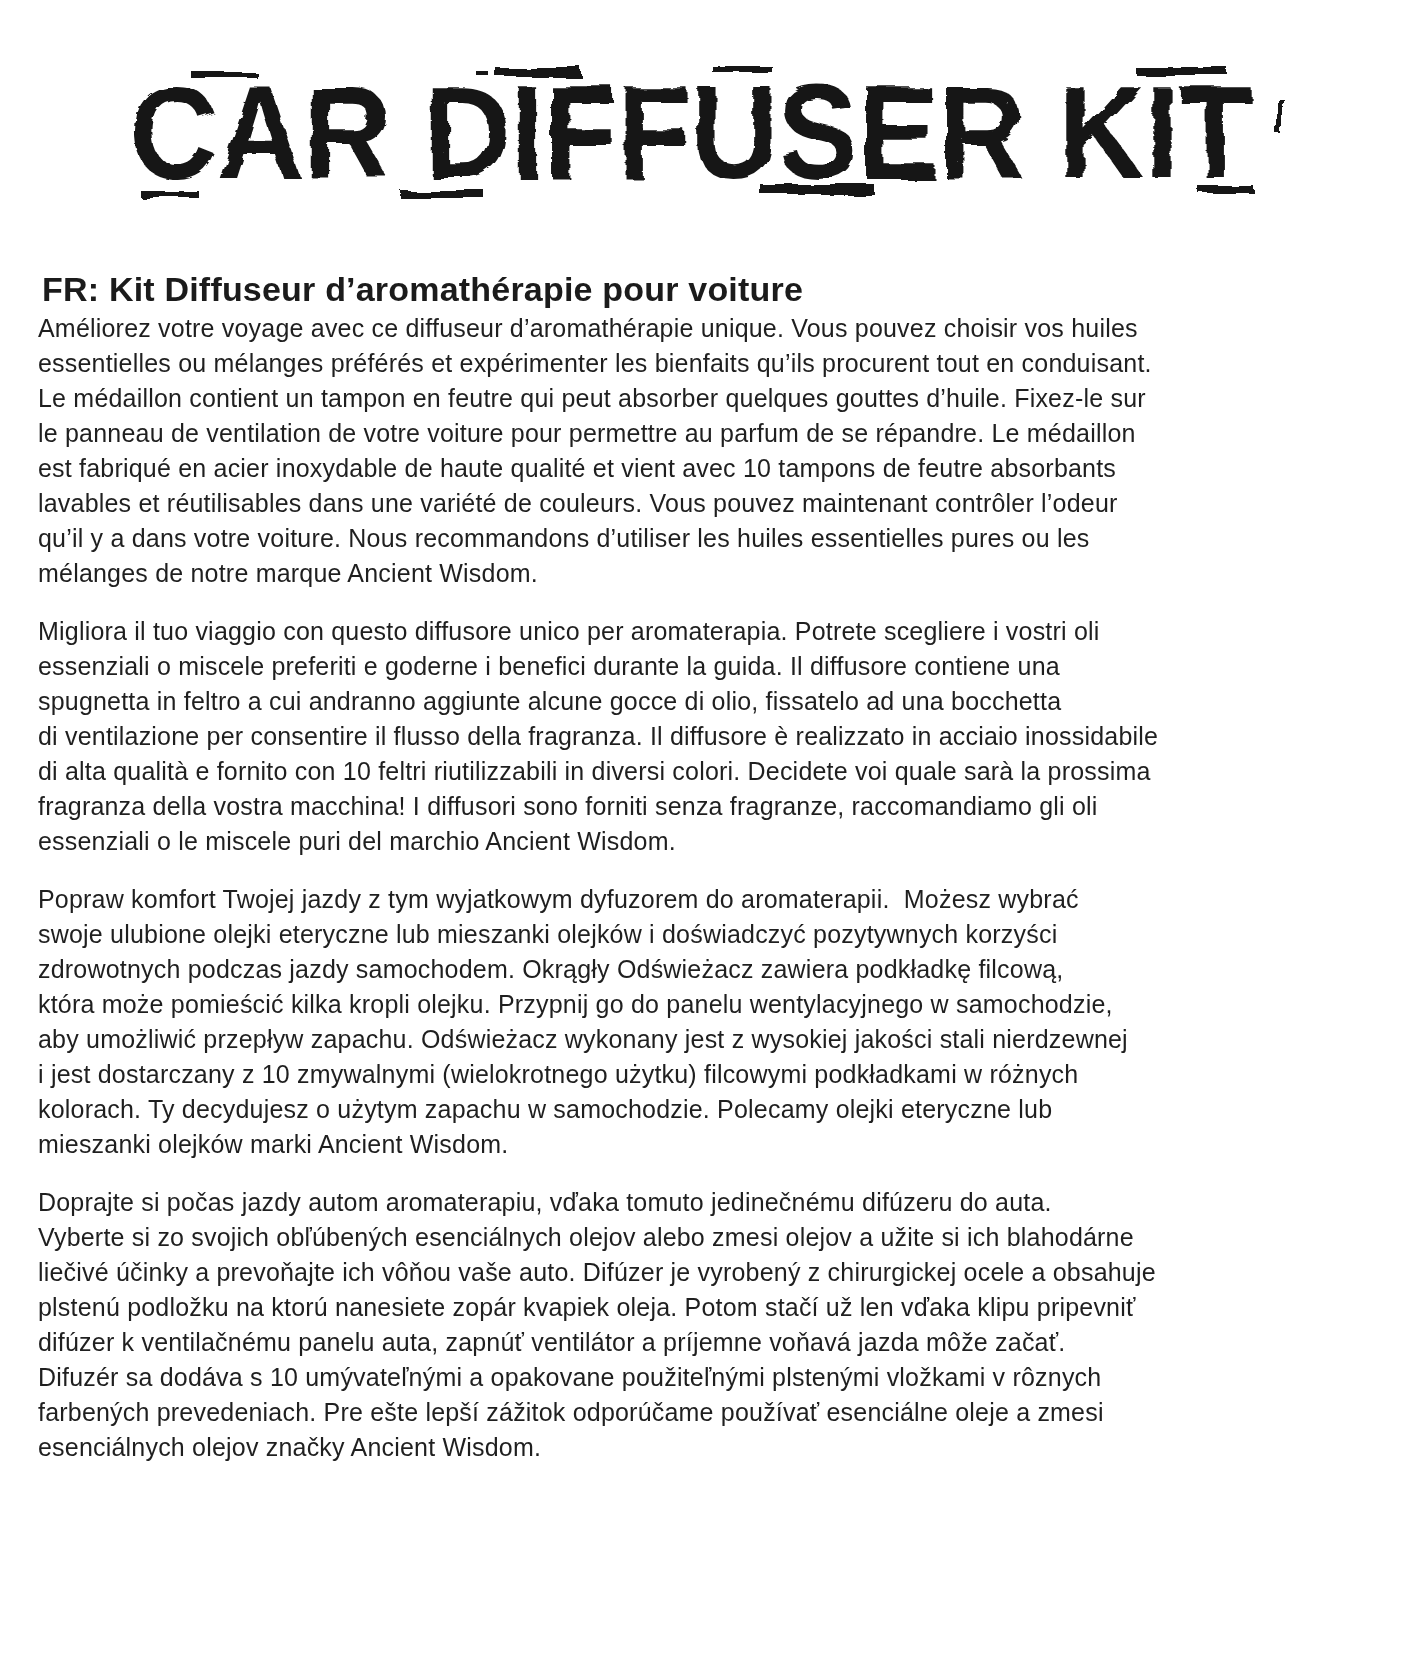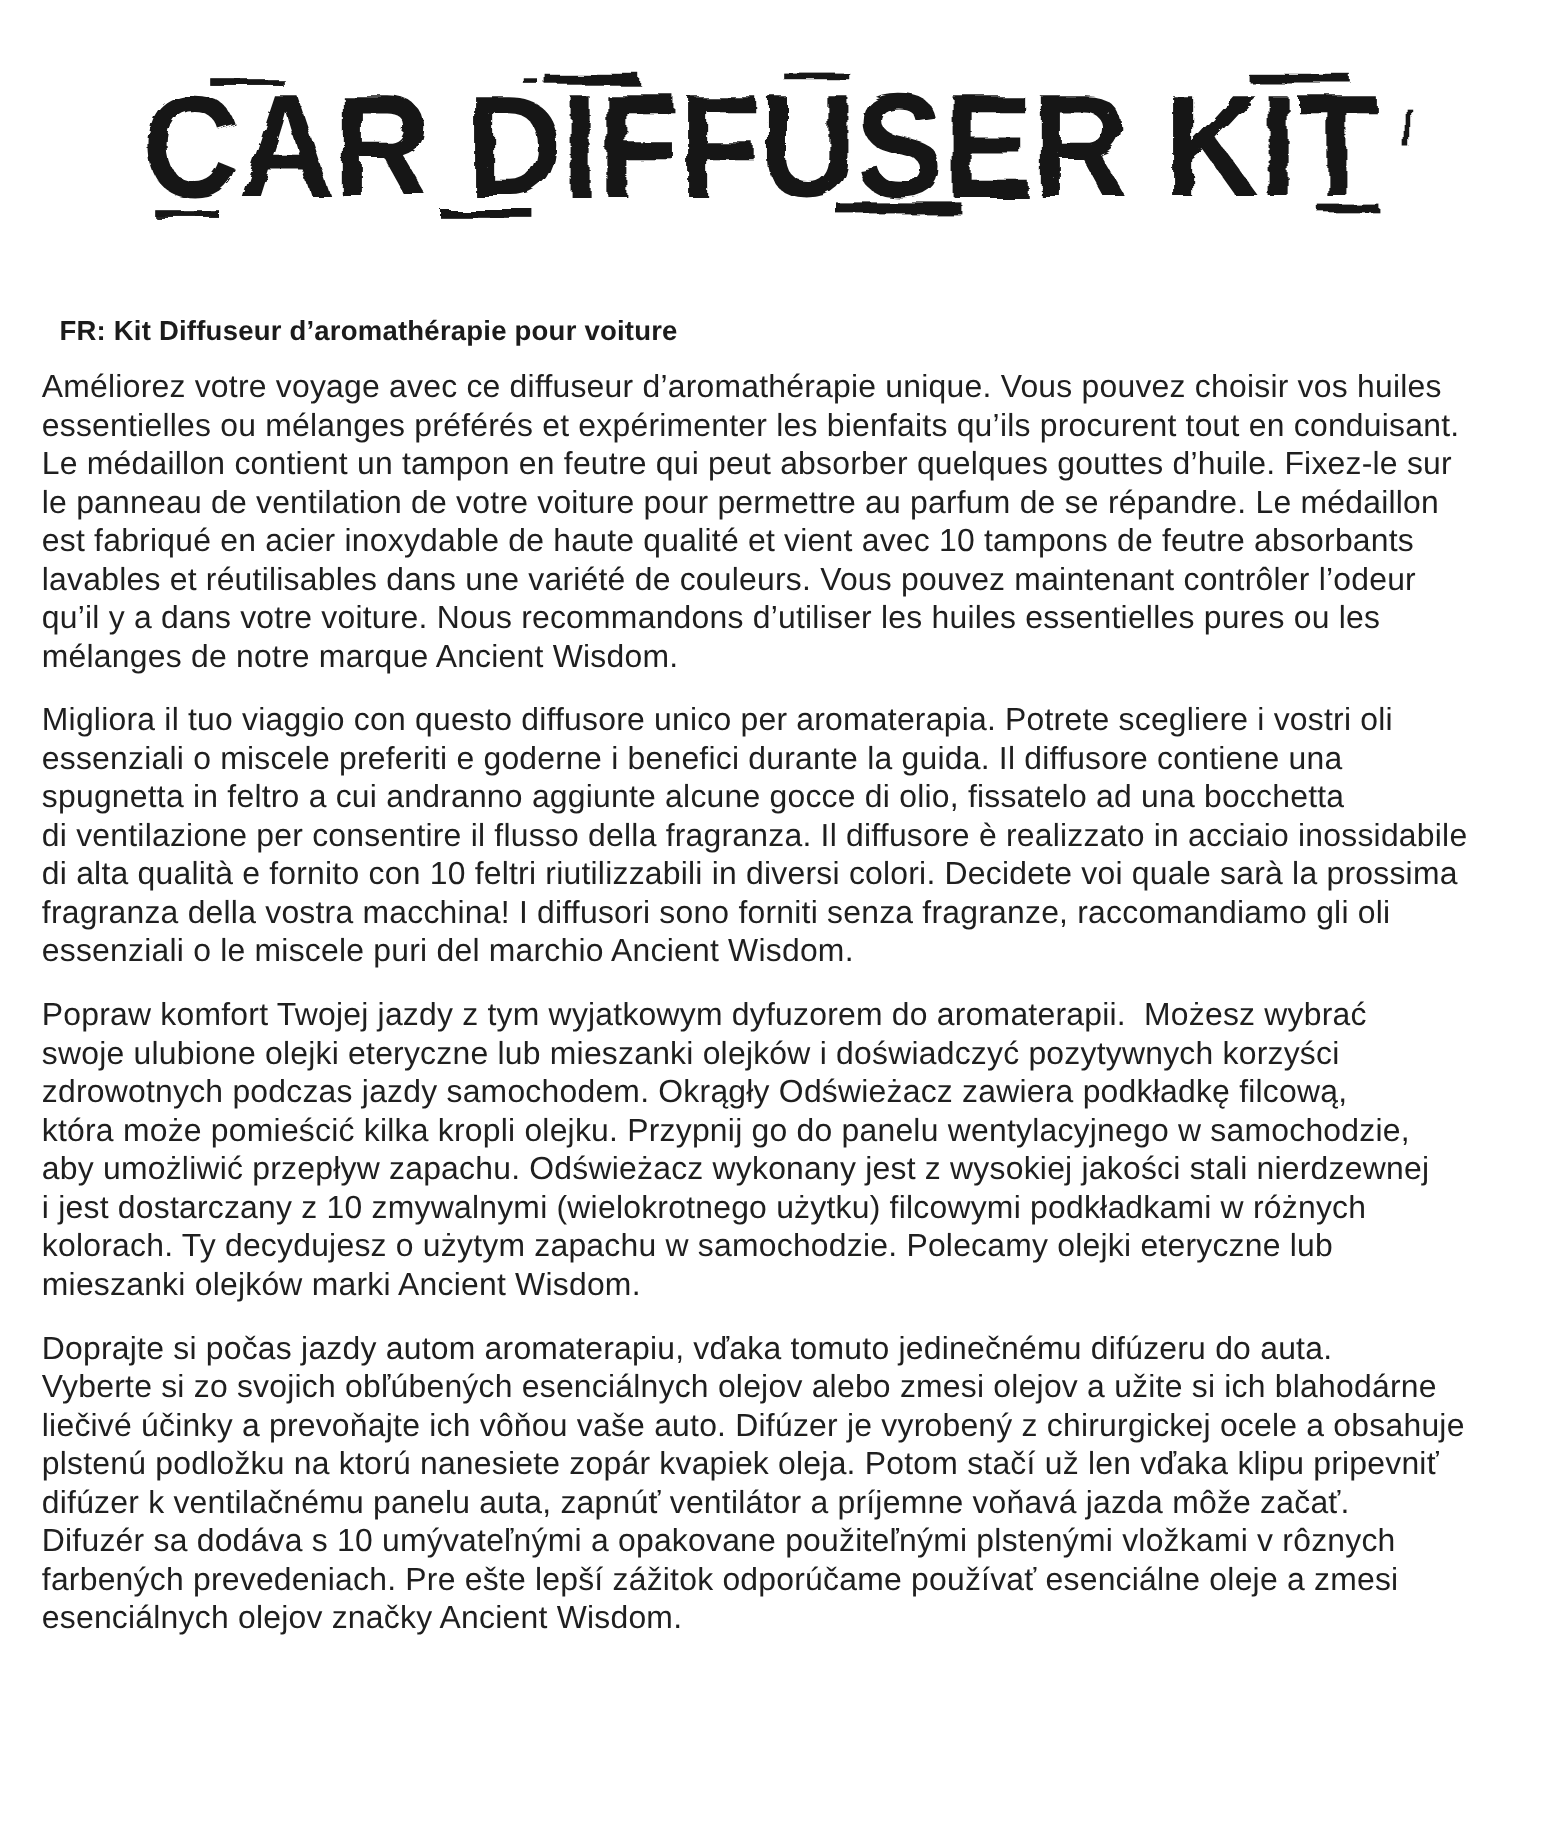--- a/index.html
+++ b/index.html
@@ -20,30 +20,30 @@
     height: 175px;
   }
   .content {
     position: absolute;
     left: 38px;
     top: 268px;
     width: 1372px;
   }
   .sec { margin: 0 0 23px 0; }
   .sec h2 {
-    margin: 16px;
-    font-size: 25px;
+    margin: 4px;
+    font-size: 34px;
     line-height: 35px;
     font-weight: bold;
     color: #1b1b1b;
     letter-spacing: 0.2px;
   }
   .sec p {
     margin: 0;
-    font-size: 29px;
+    font-size: 25px;
     line-height: 35px;
     white-space: pre;
     color: #1f1f1f;
     letter-spacing: 0.2px;
   }
 </style>
 </head>
 <body>
 
 <div class="title-wrap">

